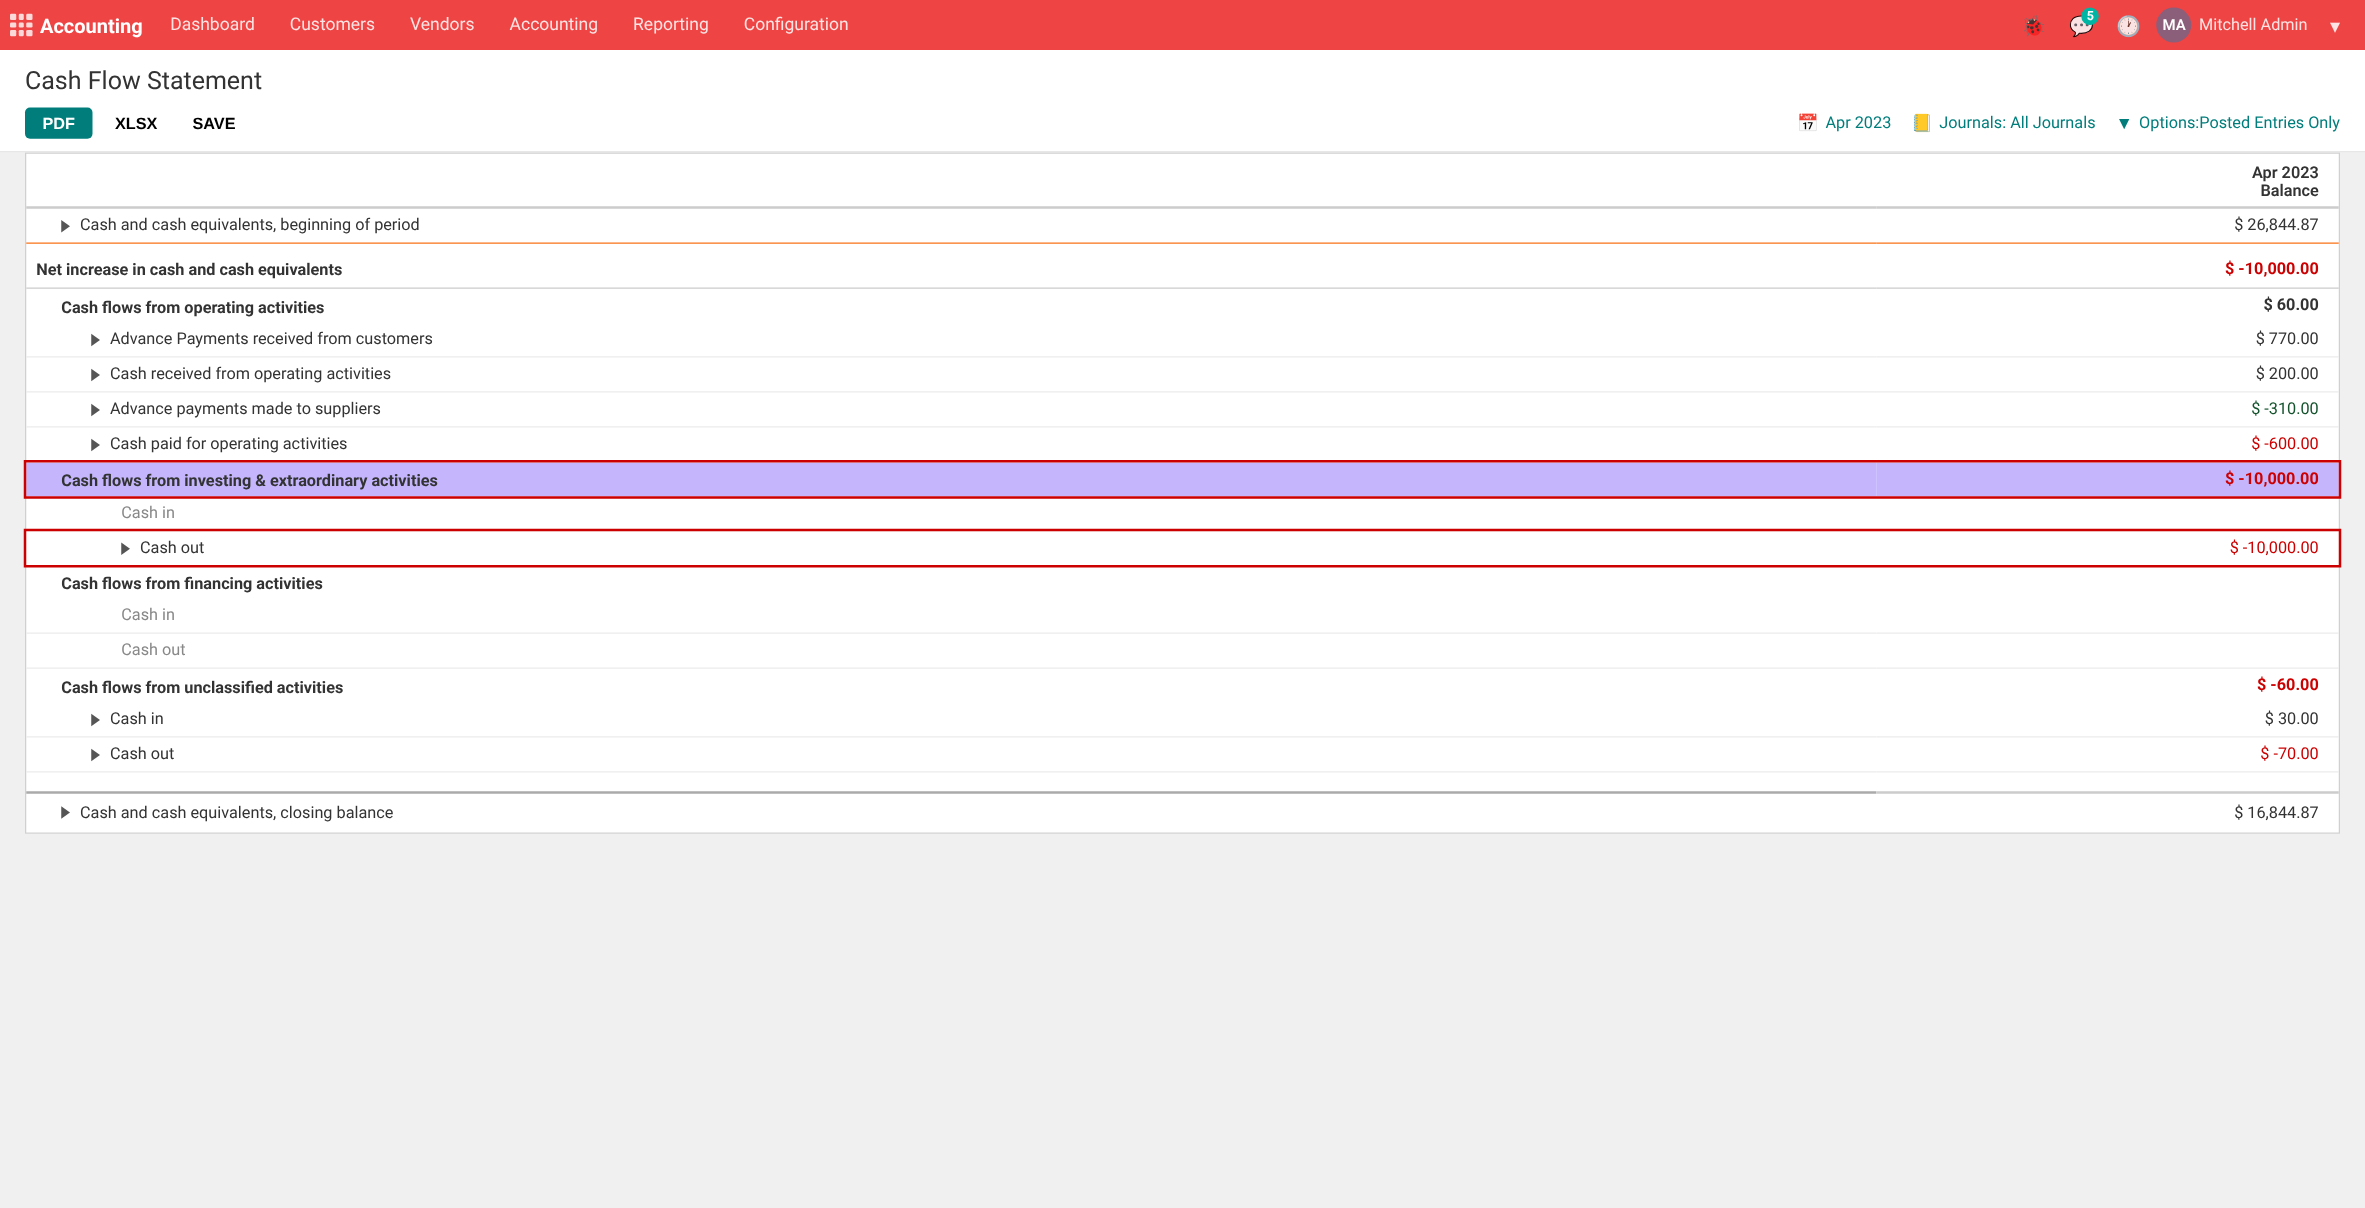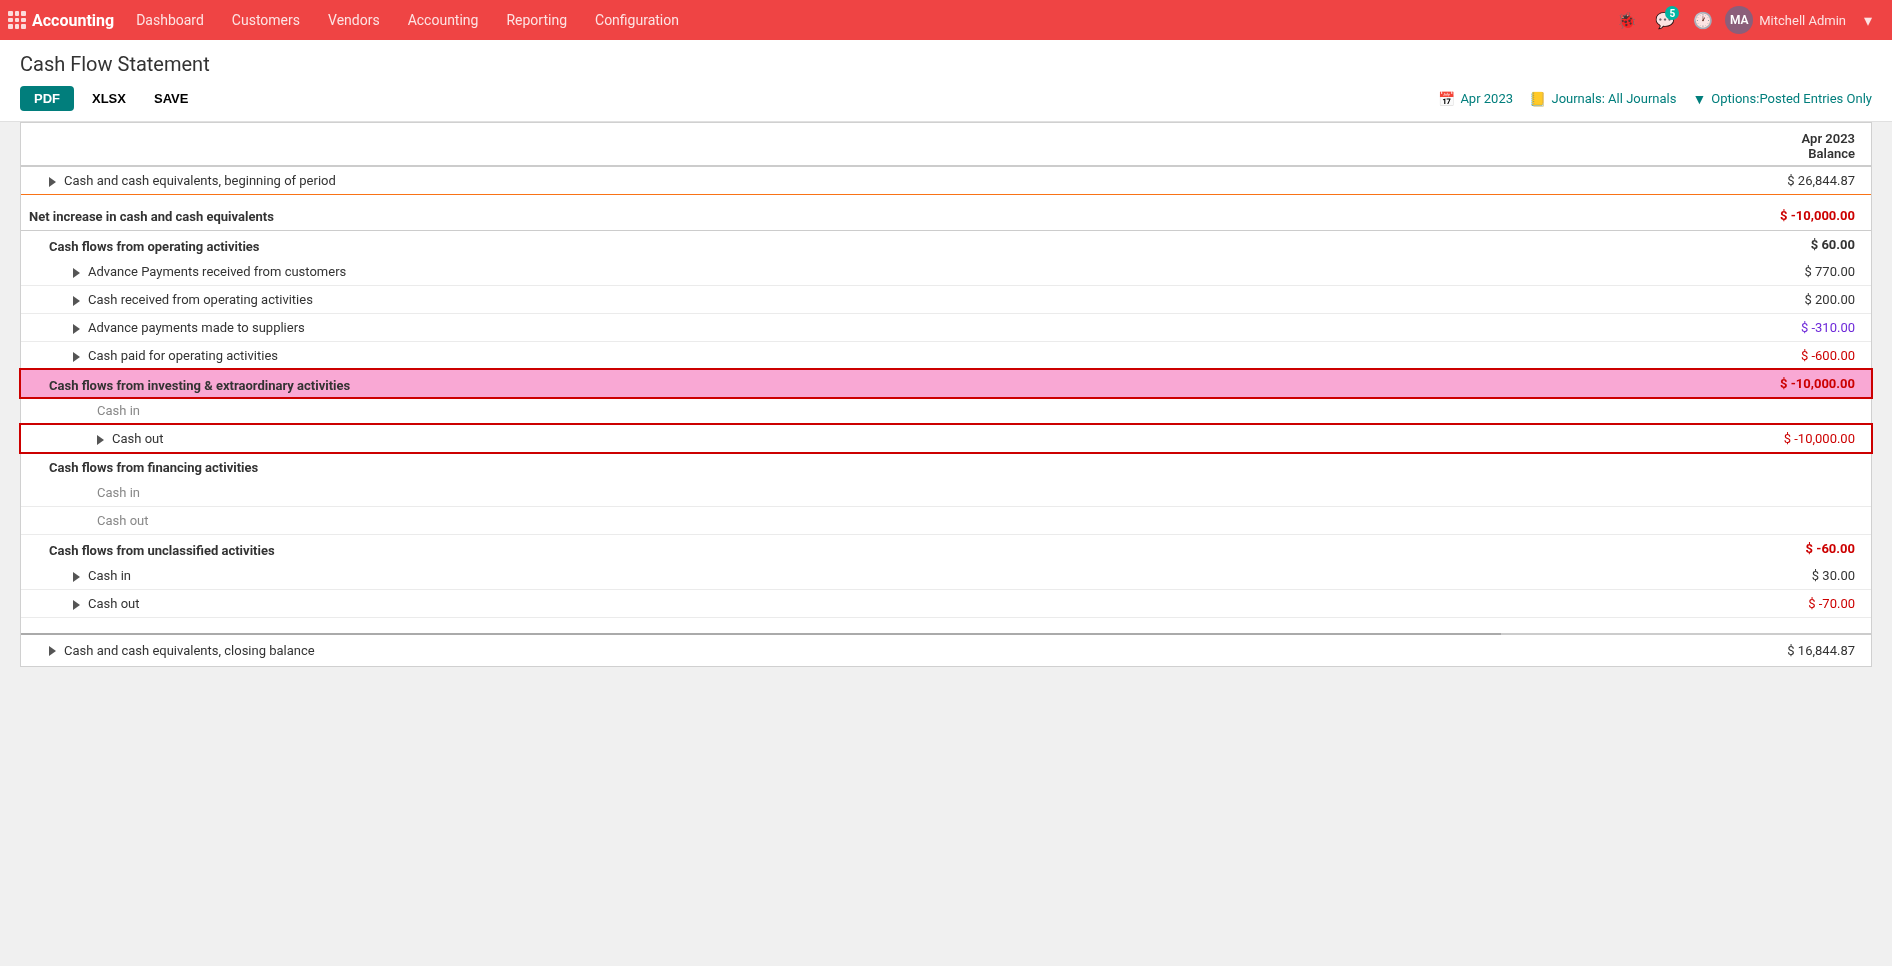--- a/index.html
+++ b/index.html
@@ -287,27 +287,27 @@
           <tr style="border-bottom: 1px solid rgb(235, 235, 235);">
     <td class="td-label" style="padding-left:52px;"><span style="display:inline-block;width:0;height:0;border-top:5px solid transparent;border-bottom:5px solid transparent;border-left:7px solid #555;margin-right:8px;vertical-align:middle;"></span>Advance Payments received from customers</td>
     <td class="td-value" style="">$ 770.00</td>
   </tr>
           <tr style="border-bottom: 1px solid rgb(235, 235, 235); padding-left: 46px;">
     <td class="td-label" style="padding-left:52px;"><span style="display:inline-block;width:0;height:0;border-top:5px solid transparent;border-bottom:5px solid transparent;border-left:7px solid #555;margin-right:8px;vertical-align:middle;"></span>Cash received from operating activities</td>
     <td class="td-value" style="">$ 200.00</td>
   </tr>
           <tr style="border-bottom: 1px solid rgb(235, 235, 235);">
     <td class="td-label" style="padding-left:52px;"><span style="display:inline-block;width:0;height:0;border-top:5px solid transparent;border-bottom:5px solid transparent;border-left:7px solid #555;margin-right:8px;vertical-align:middle;"></span>Advance payments made to suppliers</td>
-    <td class="td-value" style="color:#6d28d9;">$ -310.00</td>
+    <td class="td-value" style="color:#14532d;">$ -310.00</td>
   </tr>
           <tr style="border-bottom: 1px solid rgb(235, 235, 235);">
     <td class="td-label" style="padding-left:52px;"><span style="display:inline-block;width:0;height:0;border-top:5px solid transparent;border-bottom:5px solid transparent;border-left:7px solid #555;margin-right:8px;vertical-align:middle;"></span>Cash paid for operating activities</td>
     <td class="td-value" style="color:#cc0000;">$ -600.00</td>
   </tr>
-          <tr class="row-category" style="outline: rgb(204, 0, 0) solid 2px; background: #f9a8d4;">
+          <tr class="row-category" style="outline: rgb(204, 0, 0) solid 2px; background: #c4b5fd;">
     <td class="td-label" style="padding-left:28px; padding-top:8px; padding-bottom:4px;">Cash flows from investing &amp; extraordinary activities</td>
     <td class="td-value" style="color:#cc0000;">$ -10,000.00</td>
   </tr>
           <tr style="border-bottom: 1px solid rgb(235, 235, 235);">
     <td class="td-label" style="padding-left:76px; color:#888;">Cash in</td>
     <td class="td-value" style=""></td>
   </tr>
           <tr style="outline: rgb(204, 0, 0) solid 2px; background: rgb(255, 255, 255);">
     <td class="td-label" style="padding-left:76px;"><span style="display:inline-block;width:0;height:0;border-top:5px solid transparent;border-bottom:5px solid transparent;border-left:7px solid #555;margin-right:8px;vertical-align:middle;"></span>Cash out</td>
     <td class="td-value" style="color:#cc0000;">$ -10,000.00</td>

